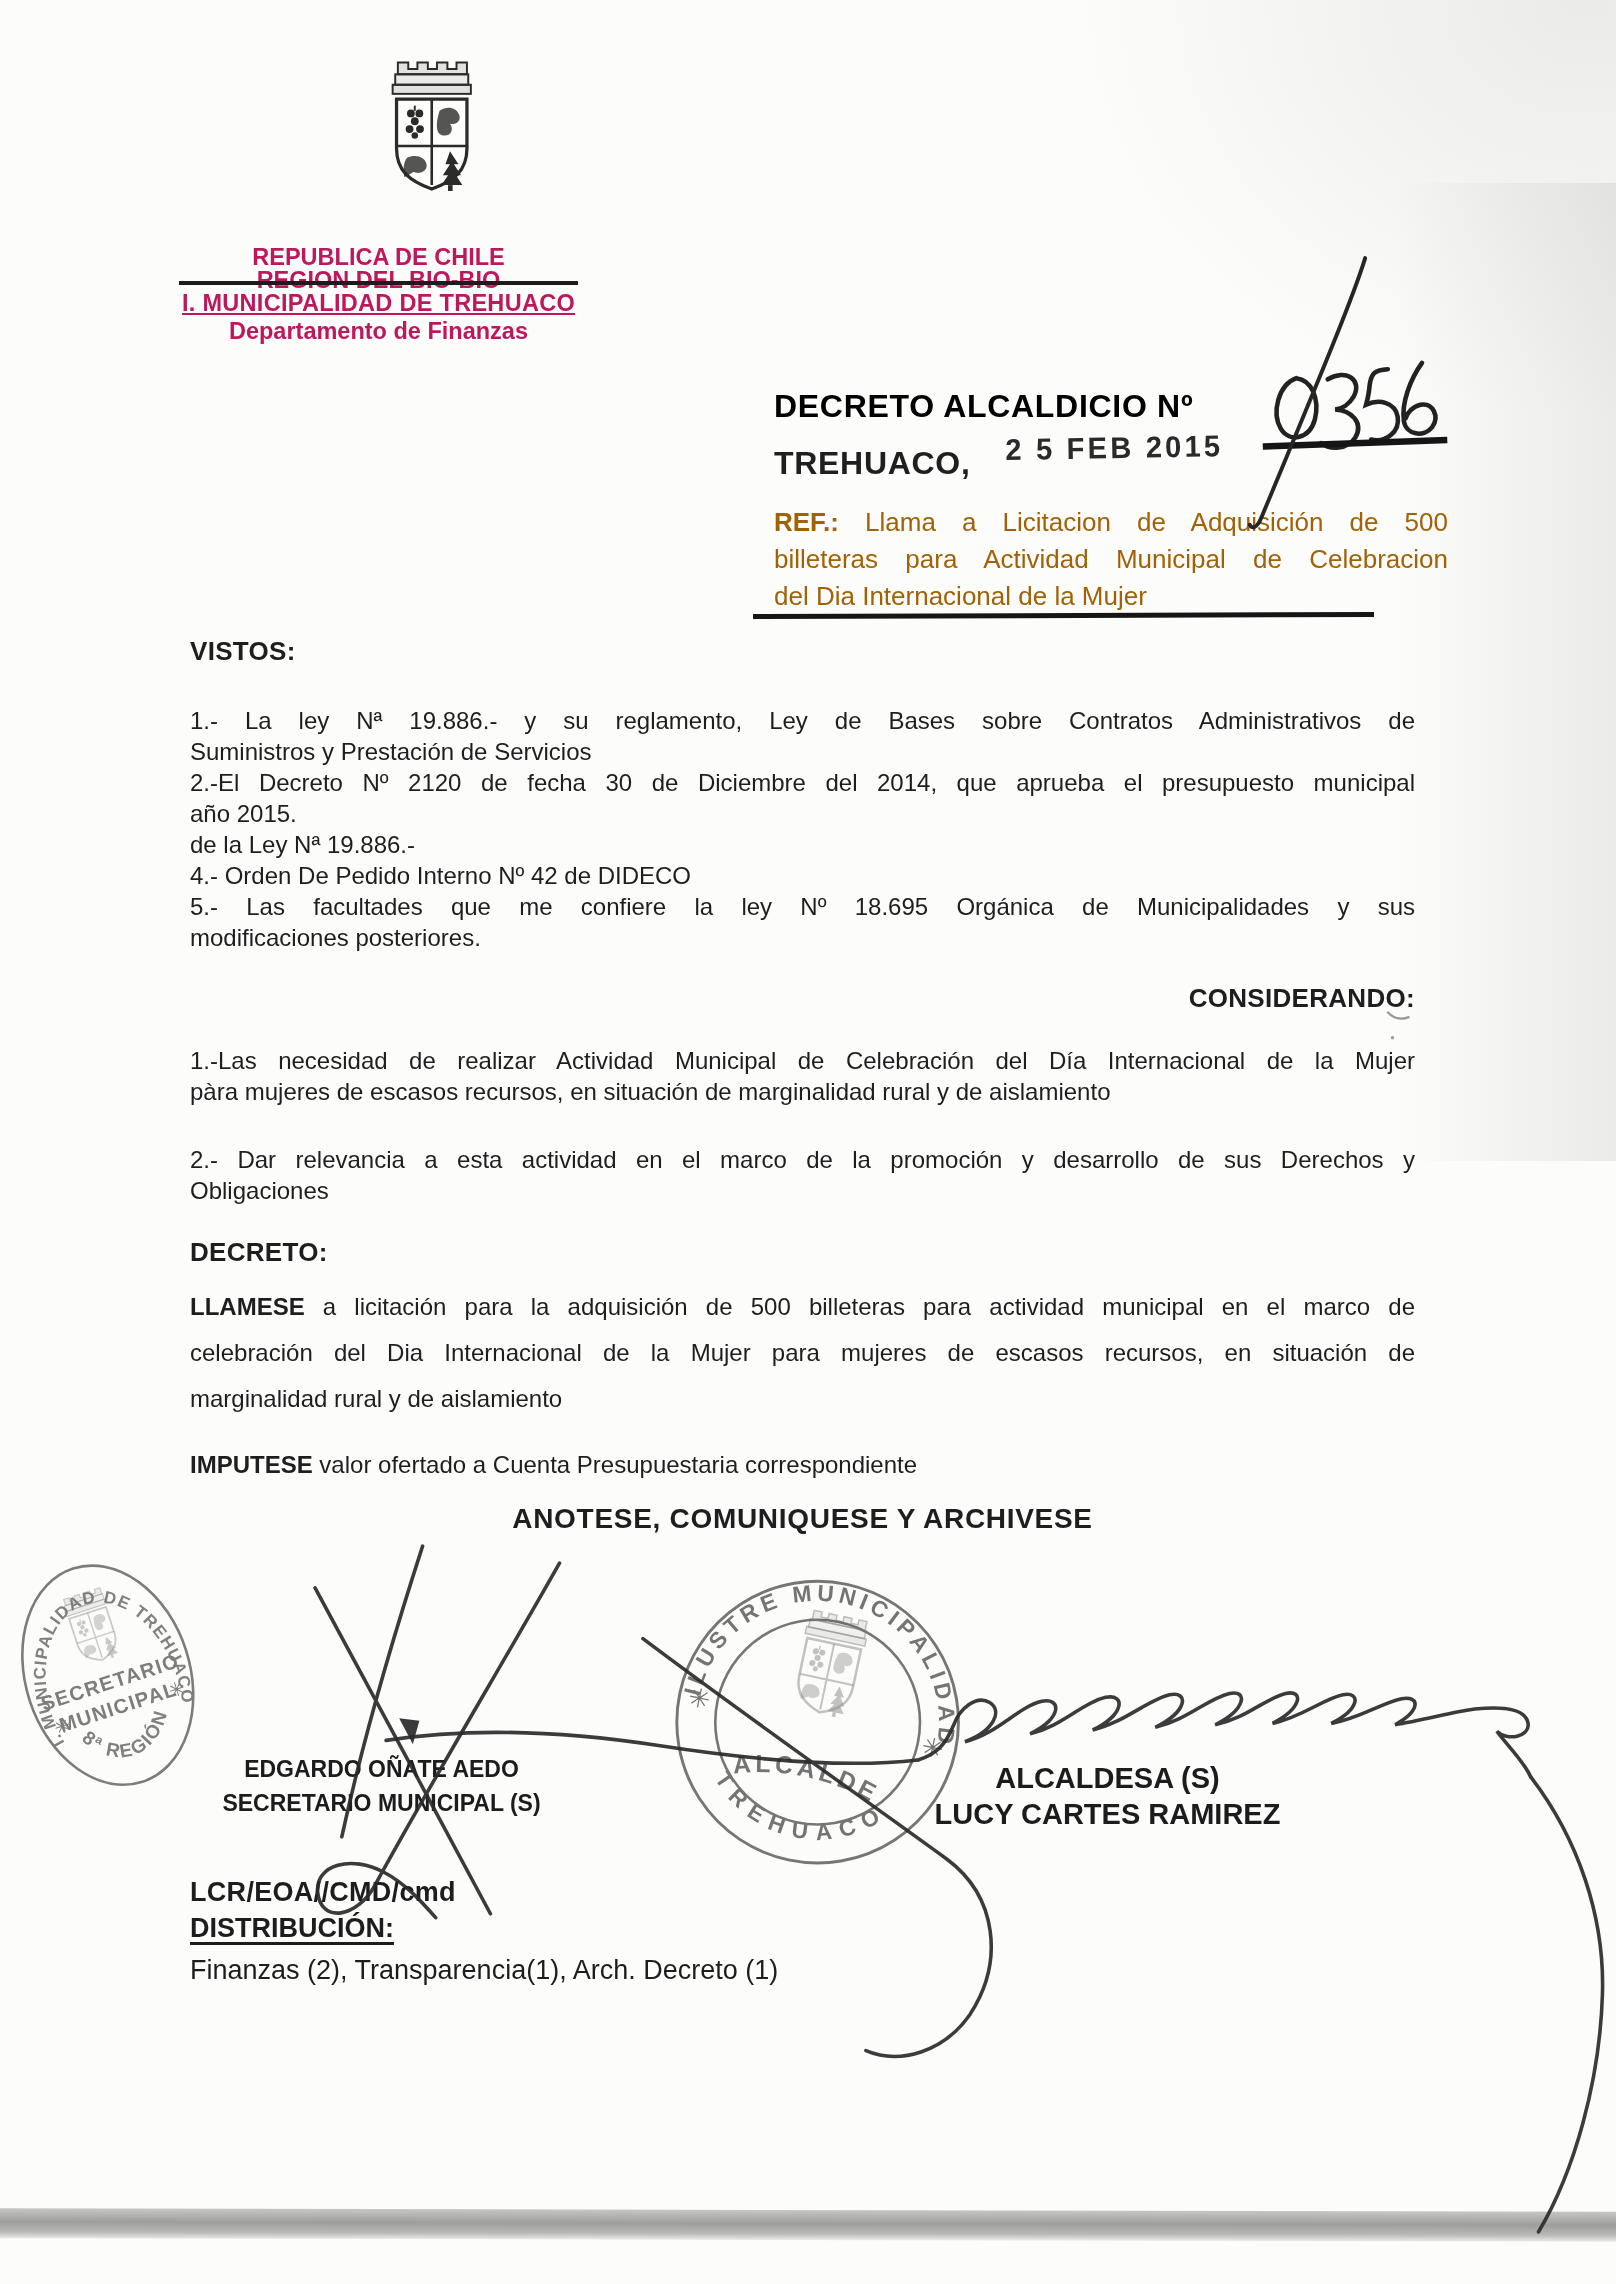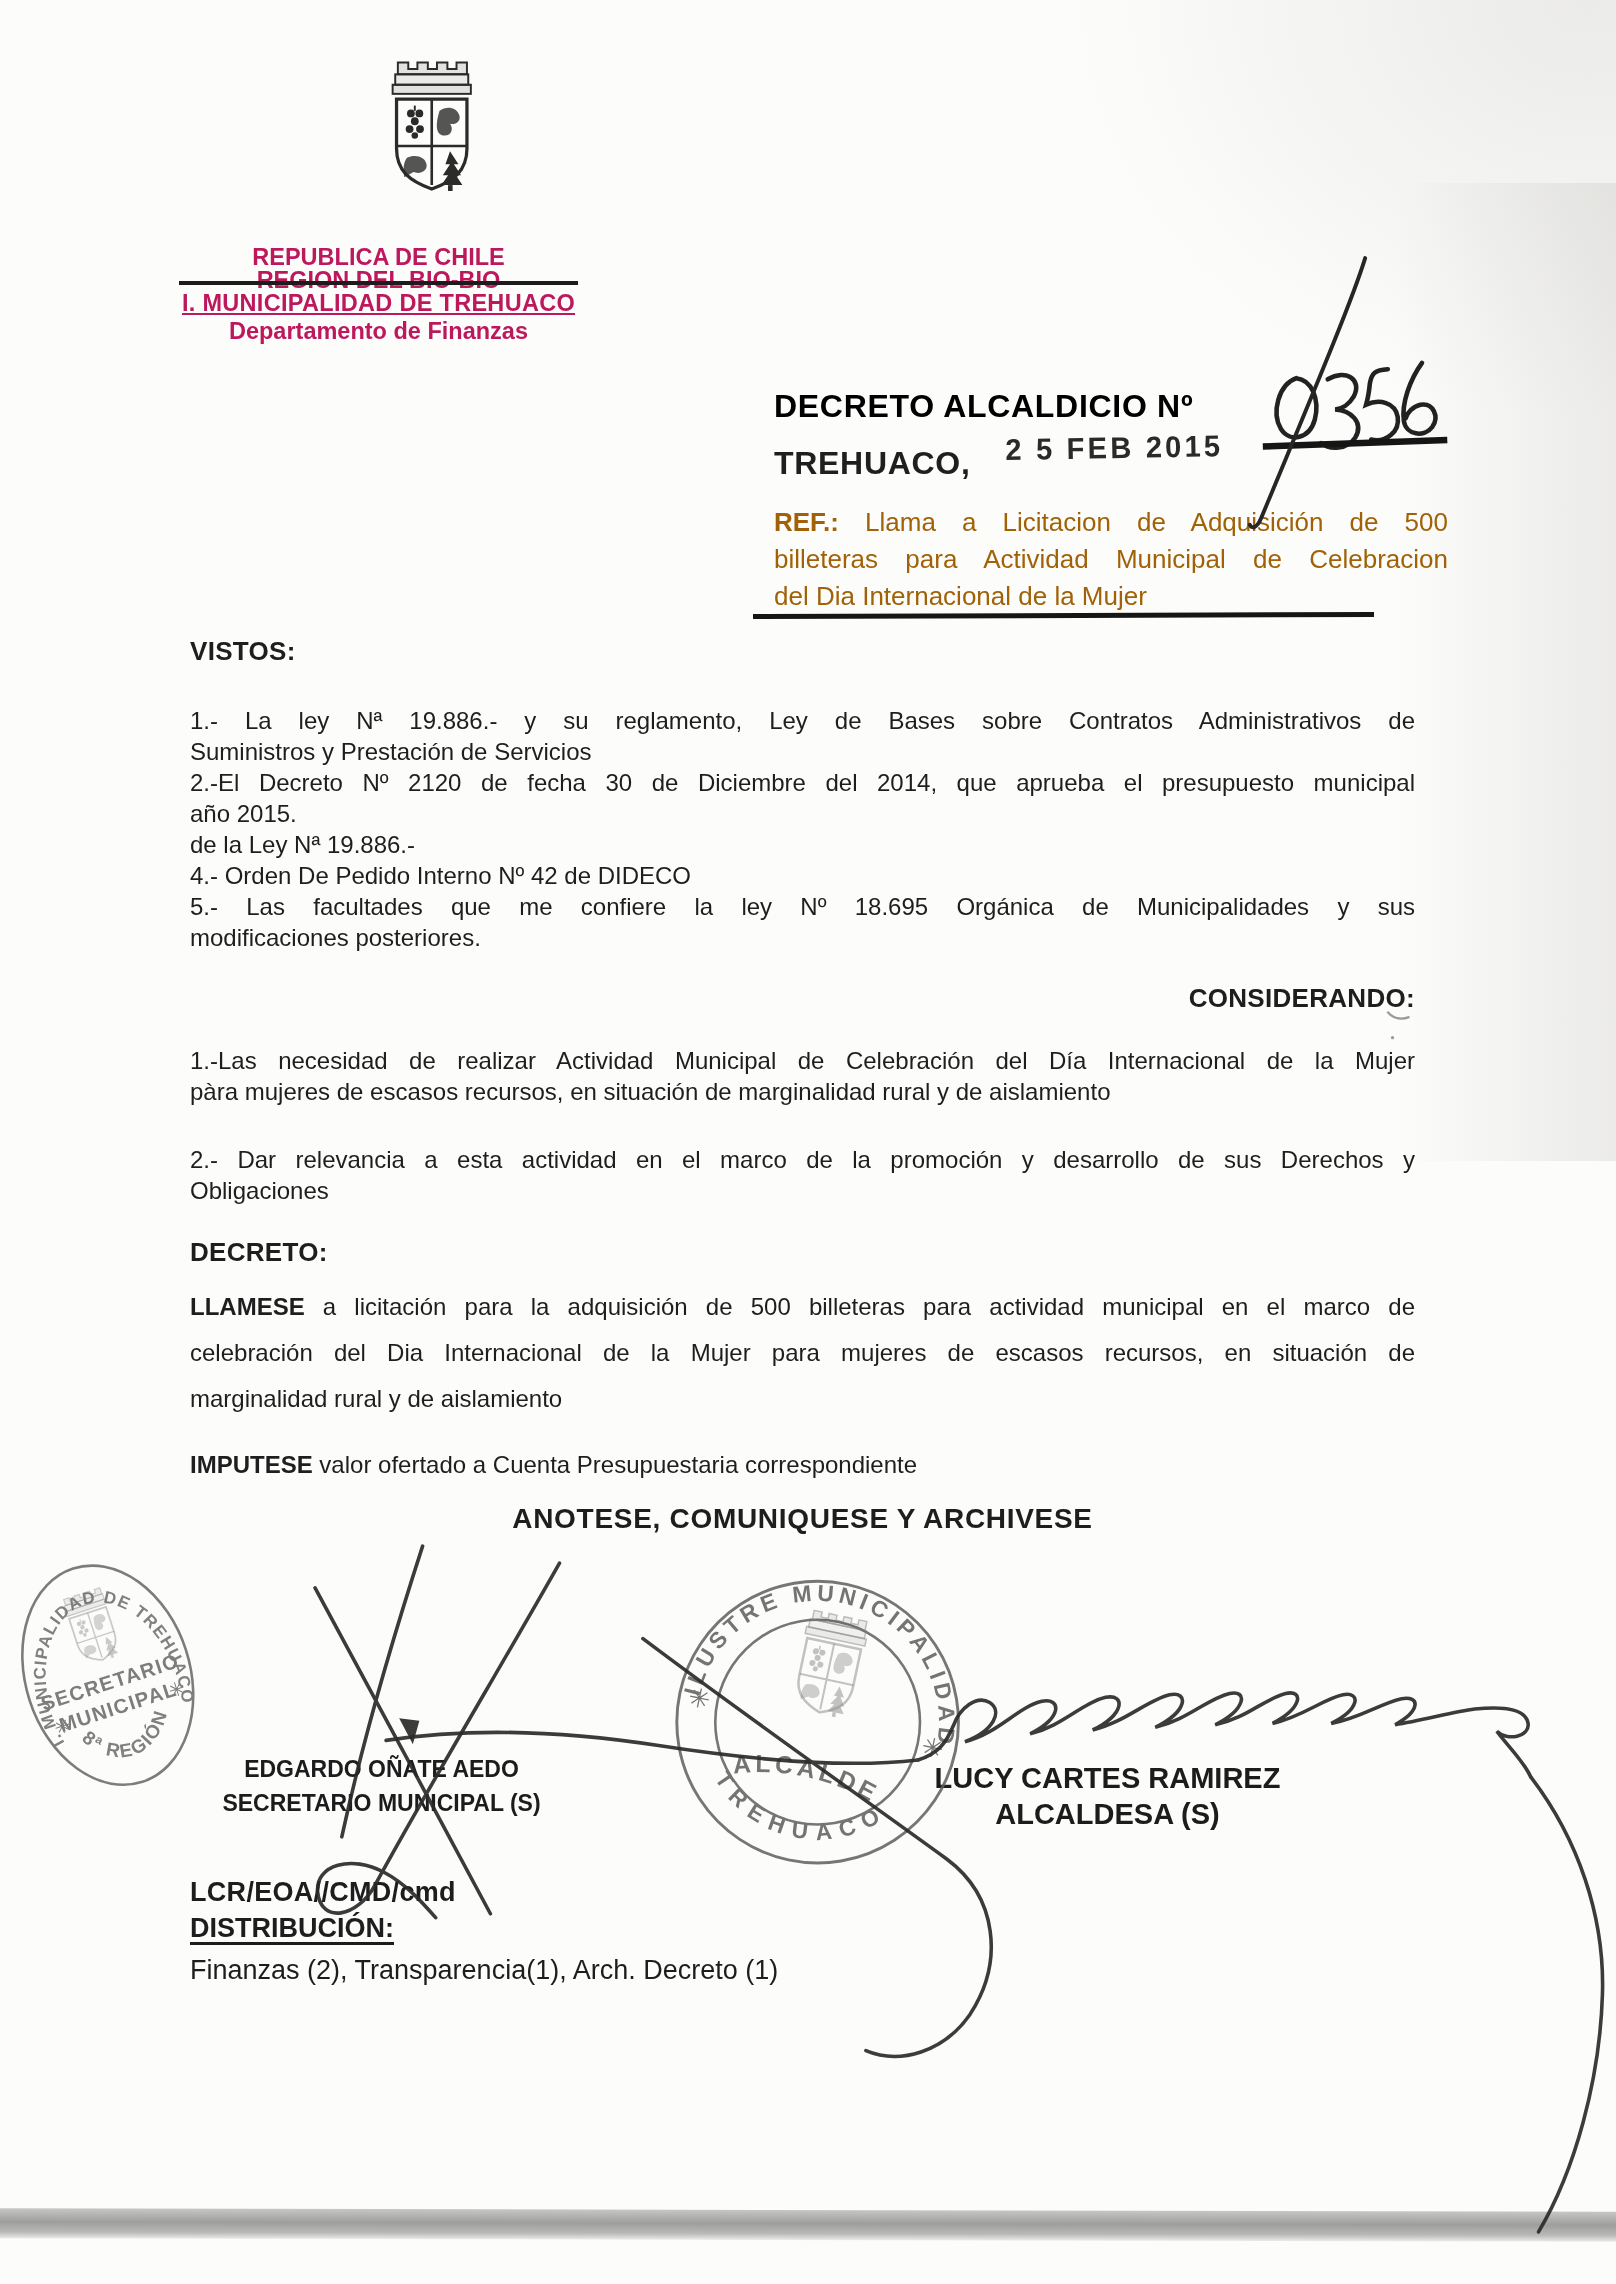--- a/index.html
+++ b/index.html
@@ -116,22 +116,22 @@
     <div class="impu ln"><b>IMPUTESE</b><span> valor ofertado a Cuenta Presupuestaria correspondiente</span></div>
 
     <div class="anot">ANOTESE, COMUNIQUESE Y ARCHIVESE</div>
   </div>
 
   <div class="sig-left">
     <div>EDGARDO OÑATE AEDO</div>
     <div>SECRETARIO MUNICIPAL (S)</div>
   </div>
   <div class="sig-right">
+    <div>ALCALDESA (S)</div>
     <div>LUCY CARTES RAMIREZ</div>
-    <div>ALCALDESA (S)</div>
   </div>
 
   <div class="foot">
     <div class="initials">LCR/EOA//CMD/cmd</div>
     <div><span class="dist">DISTRIBUCIÓN:</span></div>
     <div class="fin">Finanzas (2), Transparencia(1), Arch. Decreto (1)</div>
   </div>
 
   <div class="scan-band"></div>
 

